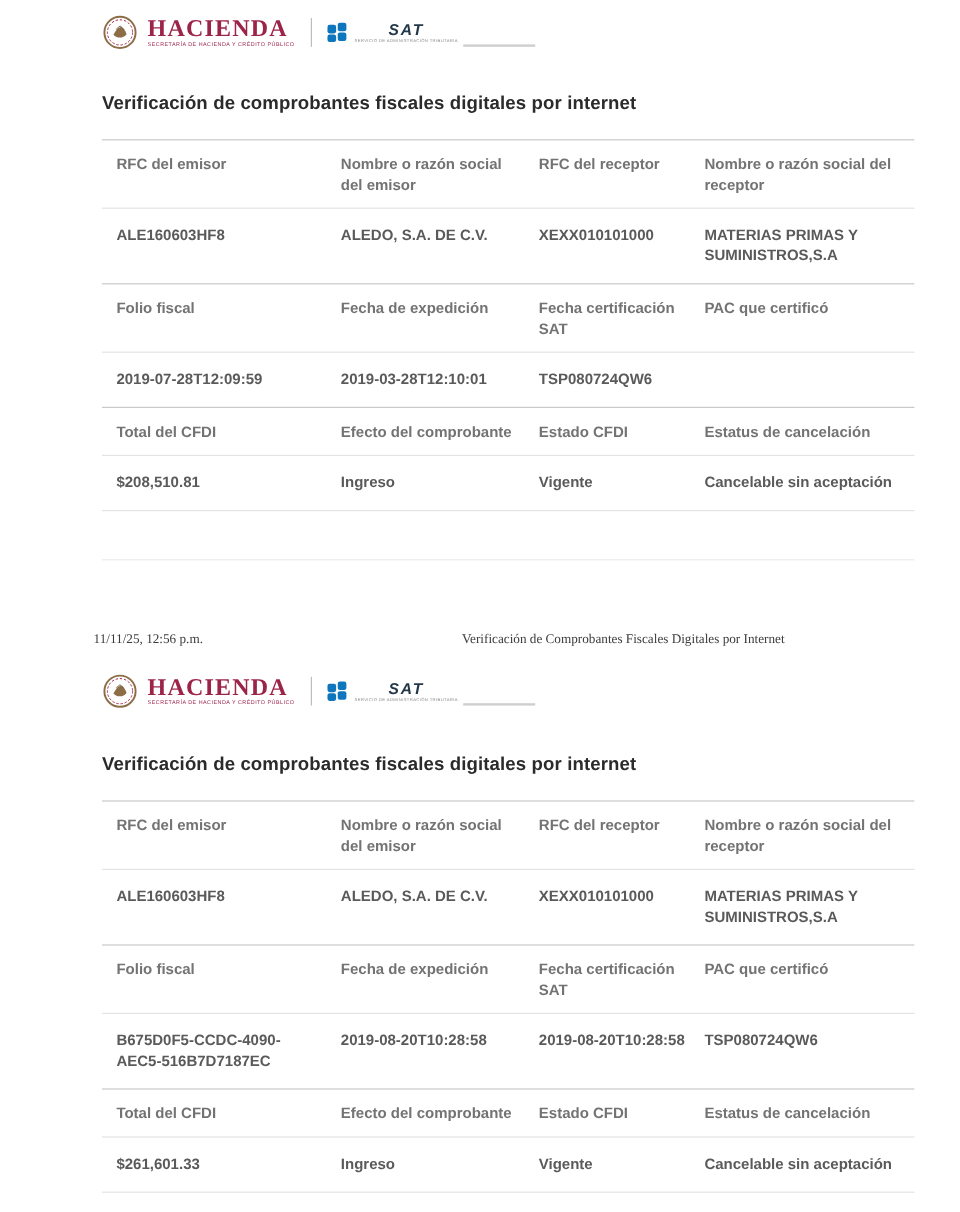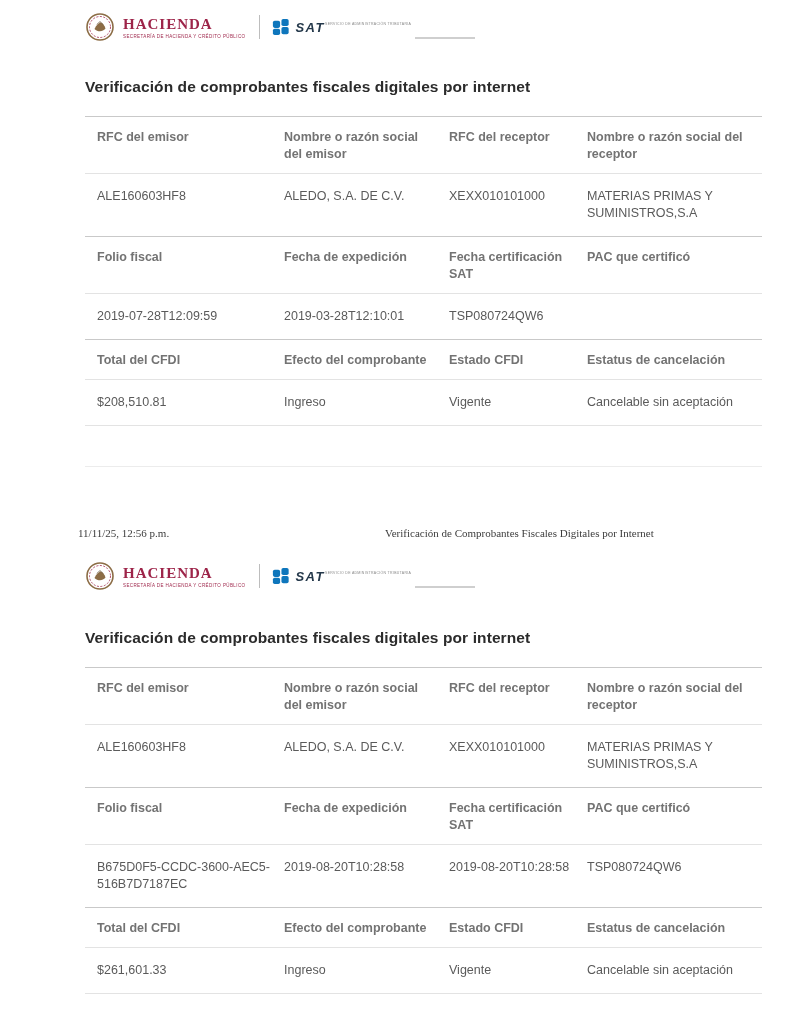--- a/index.html
+++ b/index.html
@@ -6,40 +6,40 @@
   body{
     width:800px;height:1010px;background:#ffffff;overflow:hidden;
     font-family:"Liberation Sans", sans-serif;color:#333;position:relative;
   }
   .sheet{margin-left:85px;width:677px;}
 
   
   .logo-row{display:flex;align-items:center;height:34px;margin-top:10px;}
   .seal{width:30px;height:30px;flex:0 0 auto;margin-right:8px;}
   .hac-stack{display:flex;flex-direction:column;justify-content:center;}
-  .hac-word{font-family:"Liberation Serif", serif;font-weight:bold;font-size:15px;
+  .hac-word{font-family:"Liberation Serif", serif;font-weight:bold;font-size:20px;
     letter-spacing:1px;color:#9d2449;line-height:16px;}
   .hac-sub{font-size:4.5px;color:#9d2449;letter-spacing:.4px;margin-top:2px;white-space:nowrap;}
   .logo-div{width:1px;height:24px;background:#bdbdbd;margin:0 12px 0 14px;}
   .sat-block{display:flex;align-items:center;}
   .sat-icon{width:18px;height:18px;margin-right:5px;}
-  .sat-stack{display:flex;text-align:center;}
+  .sat-stack{display:flex;flex-direction:column;text-align:center;}
   .sat-word{font-weight:bold;font-size:13px;color:#24384a;letter-spacing:1.5px;line-height:13px;font-style:italic;}
   .sat-sub{font-size:3.5px;color:#8a8a8a;letter-spacing:.3px;white-space:nowrap;margin-top:1px;}
   .sat-rule{width:60px;height:2px;background:#cfcfcf;align-self:flex-end;margin:0 0 5px 4px;}
 
   
   .page-title{font-size:15.5px;font-weight:bold;color:#2b2b2b;margin-top:34px;letter-spacing:.1px;}
 
   
   .cfdi-table{margin-top:20px;border-bottom:1px solid #e3e3e3;}
   .trow{display:grid;grid-template-columns:199px 165px 138px 175px;}
   .trow.hrow{border-top:1px solid #c9c9c9;}
   .trow.drow{border-top:1px solid #e3e3e3;}
-  .tcell{padding:12px 14px 10px 0;font-size:12.5px;line-height:17px;word-wrap:break-word;}
+  .tcell{padding:12px 14px 10px 0;font-size:12.5px;line-height:17px;word-wrap:break-word;font-weight:bold;}
   .trow .tcell:first-child{padding-left:12px;}
   .hrow .tcell{font-weight:bold;color:#737373;}
   .drow .tcell{color:#5a5a5a;padding-top:14px;padding-bottom:14px;}
 
   .section-divider{border:none;border-top:1px solid #ececec;margin:40px 0 0 0;height:0;}
 
   
   .print-header{position:relative;height:14px;margin-top:60px;width:800px;margin-left:-85px;
     font-family:"Liberation Serif", serif;font-size:11px;color:#3c3c3c;}
   .print-date{position:absolute;left:78px;top:0;}
@@ -172,21 +172,21 @@
       <div class="tcell">XEXX010101000</div>
       <div class="tcell">MATERIAS PRIMAS Y SUMINISTROS,S.A</div>
     </div>
     <div class="trow hrow">
       <div class="tcell">Folio fiscal</div>
       <div class="tcell">Fecha de expedición</div>
       <div class="tcell">Fecha certificación SAT</div>
       <div class="tcell">PAC que certificó</div>
     </div>
     <div class="trow drow">
-      <div class="tcell">B675D0F5-CCDC-3600-AEC5-516B7D7187EC</div>
+      <div class="tcell">B675D0F5-CCDC-4090-AEC5-516B7D7187EC</div>
       <div class="tcell">2019-08-20T10:28:58</div>
       <div class="tcell">2019-08-20T10:28:58</div>
       <div class="tcell">TSP080724QW6</div>
     </div>
     <div class="trow hrow">
       <div class="tcell">Total del CFDI</div>
       <div class="tcell">Efecto del comprobante</div>
       <div class="tcell">Estado CFDI</div>
       <div class="tcell">Estatus de cancelación</div>
     </div>

